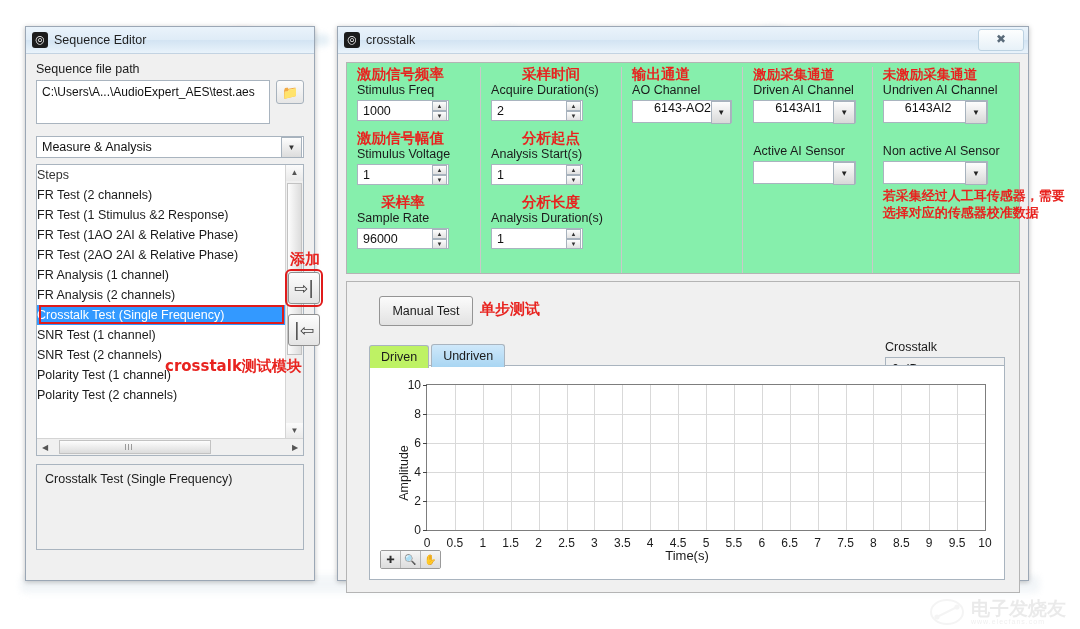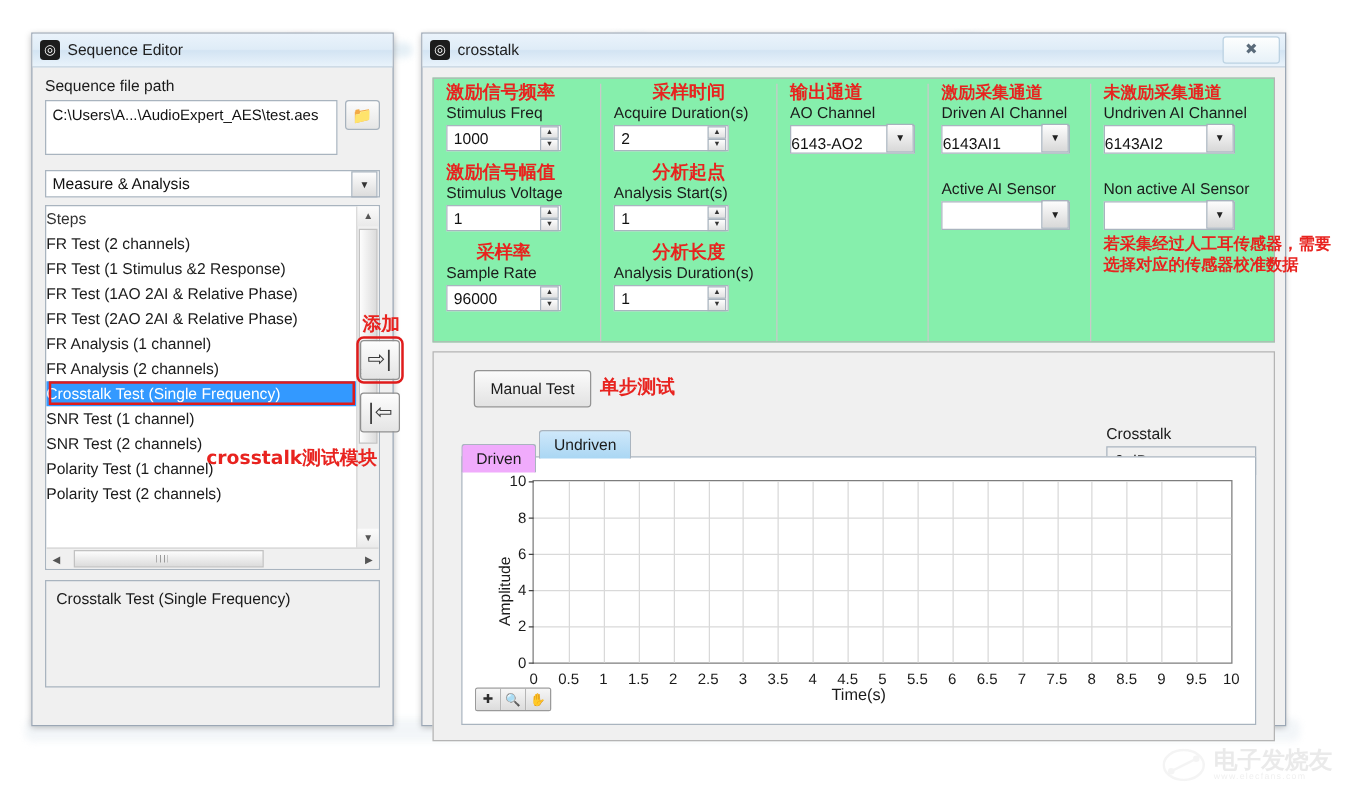--- a/index.html
+++ b/index.html
@@ -255,23 +255,23 @@
   .spin span {
     flex: 1;
     border: 1px solid #a7b2bd;
     background: linear-gradient(to bottom,#fdfdfd,#e1e1e1);
     font-size: 6px; line-height: 8px; text-align: center; color: #333;
   }
   .selbox {
     height: 23px;
     background: #fff;
     border: 1px solid #a9b4bf;
-    display: flex; align-items: flex-end;
+    display: flex; align-items: flex-start;
     font-size: 12.5px; color: #111;
-    padding-left: 0;
+    padding-left: 21px;
     box-sizing: border-box;
     margin-bottom: 10px;
   }
   .selbox .val { flex: 1; white-space: nowrap; }
   .sel-arrow {
     width: 20px; height: 21px;
     margin-right: 0px;
     border: 1px solid #a7b2bd;
     background: linear-gradient(to bottom,#fdfdfd,#d8d8d8);
     display: flex; align-items: center; justify-content: center;
@@ -306,21 +306,21 @@
 
   .tabs { position: absolute; left: 22px; top: 62px; display: flex; align-items: flex-end; z-index: 3; }
   .tab {
     height: 22px; padding: 0 11px;
     font-size: 12.5px; color: #1b1b1b;
     display: flex; align-items: center;
     border: 1px solid #a9b4bf;
     border-bottom: none;
     border-radius: 3px 3px 0 0;
   }
-  .tab.active { background: #f0abfc; position: relative; top: 11px; }
+  .tab.active { background: #bef264; position: relative; top: 1px; }
   .tab.inactive { background: linear-gradient(to bottom,#cfe8fa,#a9d6f3); margin-left: 2px; }
 
   .graph-area {
     position: absolute; left: 22px; top: 83px; right: 14px; bottom: 12px;
     background: #ffffff;
     border: 1px solid #a9b4bf;
   }
   .ylabel {
     position: absolute; left: 6px; top: 50%;
     transform: translateY(-50%) rotate(-90deg);

